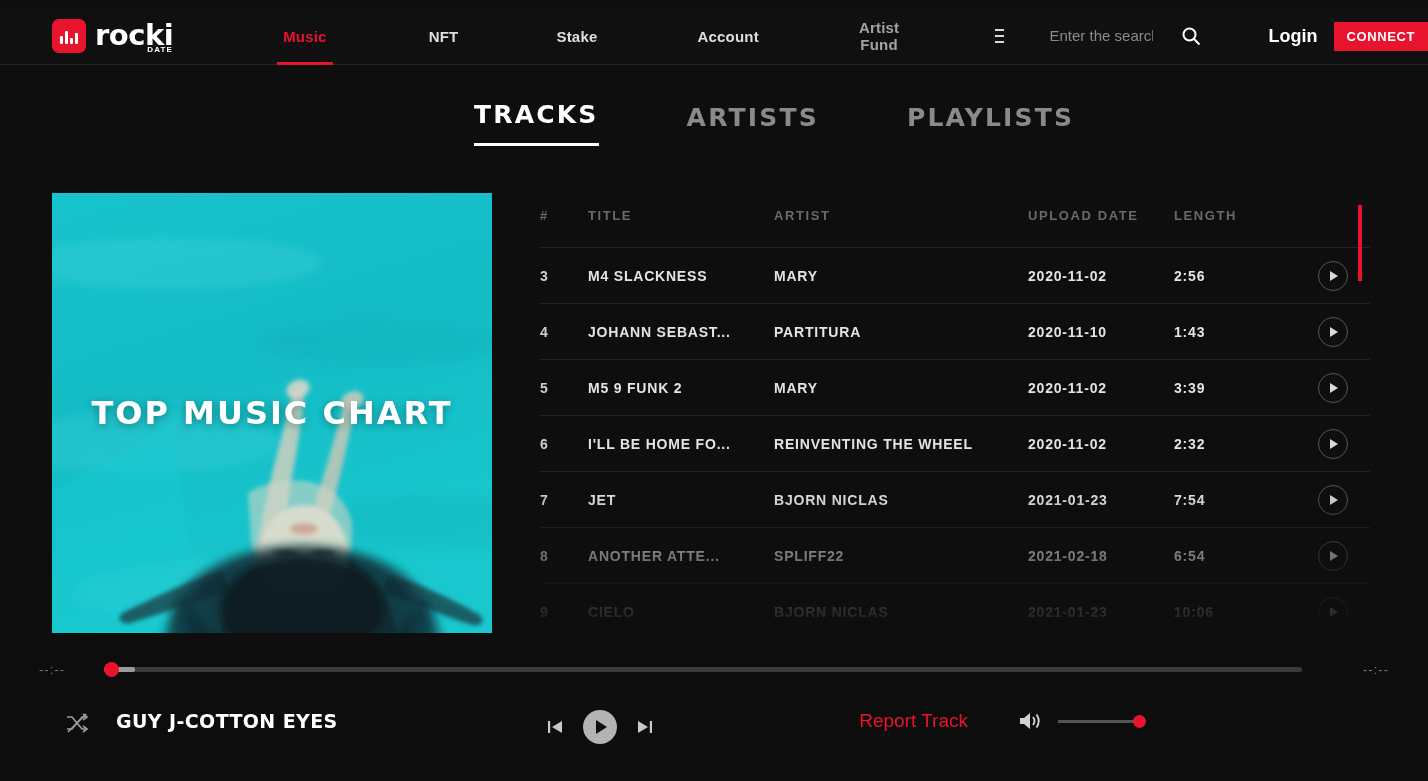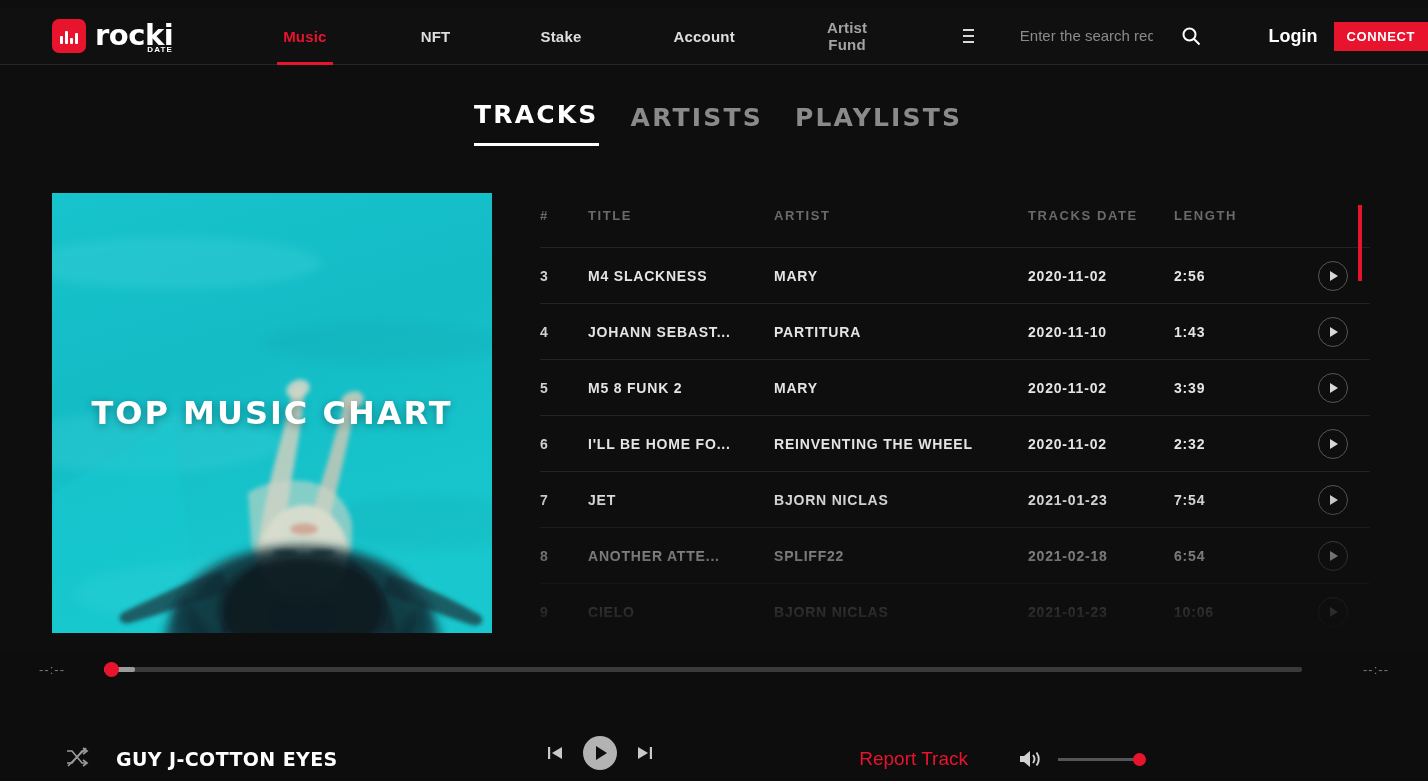--- a/index.html
+++ b/index.html
@@ -35,21 +35,21 @@
   .logo-text {
     font-size: 29px; font-weight: 700; color: #fff;
     letter-spacing: -0.5px; line-height: 30px;
     font-family: "DejaVu Sans", sans-serif;
   }
   .logo-beta {
     position: absolute; right: 0; top: 26px;
     font-size: 8px; color: #ffffff; letter-spacing: 1.2px; font-weight: 700;
   }
 
-  .nav { display: flex; align-items: center; height: 57px; margin-left: 88px; }
+  .nav { display: flex; align-items: center; height: 57px; margin-left: 88px; gap: 8px; }
   .nav-item {
     position: relative; height: 57px; display: flex; align-items: center;
     padding: 0 22px; font-size: 15px; font-weight: 600; color: #dedede;
     cursor: pointer; letter-spacing: 0.2px;
   }
   .nav-item.active { color: #e8142e; }
   .nav-item.accent { color: #a3a3a3; text-align: center; }
   .nav-item.active::after {
     content: ""; position: absolute; left: 16px; right: 16px; bottom: 0;
     height: 3px; background: #e8142e;
@@ -79,21 +79,21 @@
   .connect-btn {
     margin-left: 16px; background: #e8142e; color: #fff;
     font-size: 13px; font-weight: 700; letter-spacing: 0.6px;
     padding: 7px 13px; border: none; cursor: pointer;
     font-family: "Liberation Sans", sans-serif;
   }
 
   
   .tabs {
     position: absolute; top: 100px; left: 474px;
-    display: flex; align-items: flex-end; gap: 32px;
+    display: flex; align-items: flex-end; gap: 88px;
   }
   .tab {
     font-size: 25px; font-weight: 700; letter-spacing: 2.2px;
     color: #8a8a8a; cursor: pointer; padding-bottom: 14px;
     font-family: "DejaVu Sans", sans-serif;
   }
   .tab.active { color: #ffffff; border-bottom: 3px solid #ffffff; }
 
   
   .cover {
@@ -184,21 +184,21 @@
     position: absolute; left: 0; top: 0; height: 5px; width: 2.6%;
     background: #9b9b9b; border-radius: 2px;
   }
   .progress-knob {
     position: absolute; left: 0; top: -5px; width: 15px; height: 15px;
     border-radius: 50%; background: #e8142e; cursor: pointer;
   }
 
   .controls-row {
     position: absolute; top: 60px; left: 0; width: 1200px; height: 60px;
-    display: flex; align-items: flex-end;
+    display: flex; align-items: flex-start;
   }
   .shuffle-btn { margin-left: 64px; cursor: pointer; display: flex; }
   .now-title {
     margin-left: 26px; font-size: 19px; font-weight: 700; color: #ffffff;
     letter-spacing: 0.4px; font-family: "DejaVu Sans", sans-serif;
   }
   .transport {
     position: absolute; left: 50%; transform: translateX(-50%);
     display: flex; align-items: center; gap: 18px;
   }
@@ -343,21 +343,21 @@
     </g>
   </svg>
   <div class="cover-title">TOP MUSIC CHART</div>
 </div>
 
 <div class="table">
   <div class="thead">
     <div class="col-num">#</div>
     <div class="col-title">TITLE</div>
     <div class="col-art">ARTIST</div>
-    <div class="col-date">TRACKS DATE</div>
+    <div class="col-date">UPLOAD DATE</div>
     <div class="col-len">LENGTH</div>
     <div class="col-play"></div>
   </div>
 
   <div class="rows-viewport">
     <div class="rows">
 
       <div class="row">
         
         
@@ -388,21 +388,21 @@
         <div class="col-len">1:43</div>
         <div class="col-play">
             <div class="play-circle">
               <div class="tri"></div>
             </div>
           </div>
       </div>
 
       <div class="row">
         <div class="col-num">5</div>
-        <div class="col-title">M5 8 FUNK 2</div>
+        <div class="col-title">M5 9 FUNK 2</div>
         <div class="col-art">MARY</div>
         <div class="col-date">2020-11-02</div>
         <div class="col-len">3:39</div>
         <div class="col-play">
             <div class="play-circle">
               <div class="tri"></div>
             </div>
           </div>
       </div>
 

